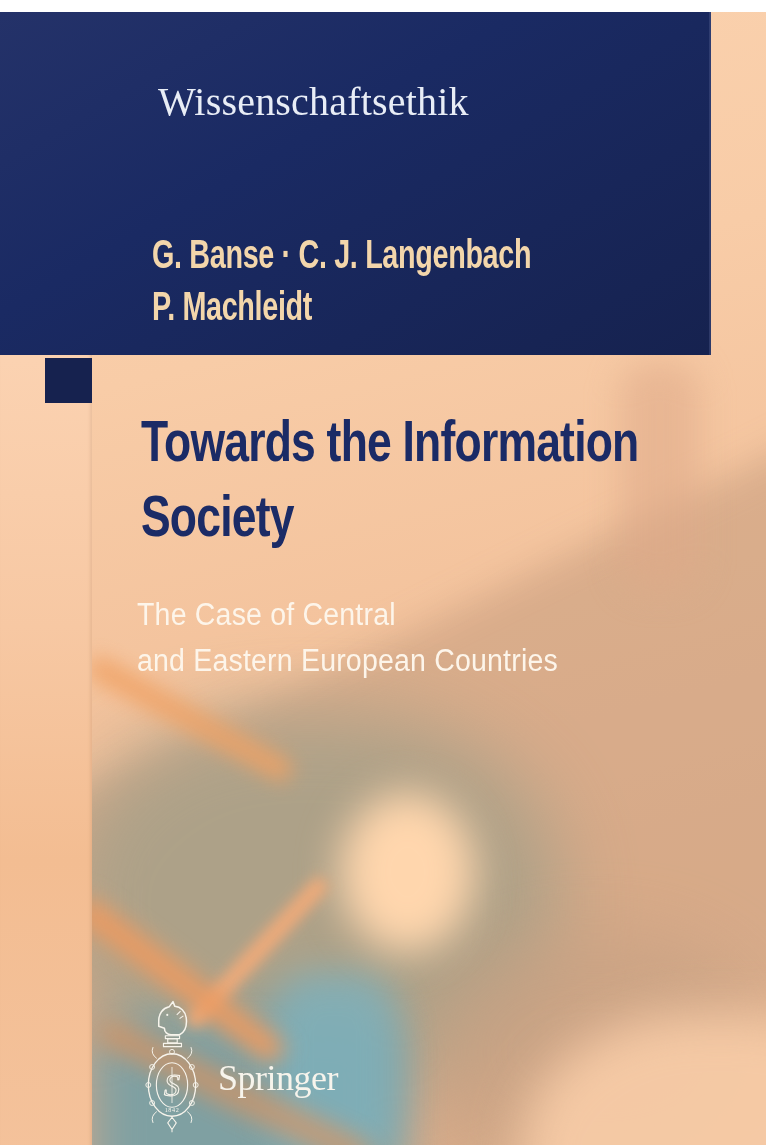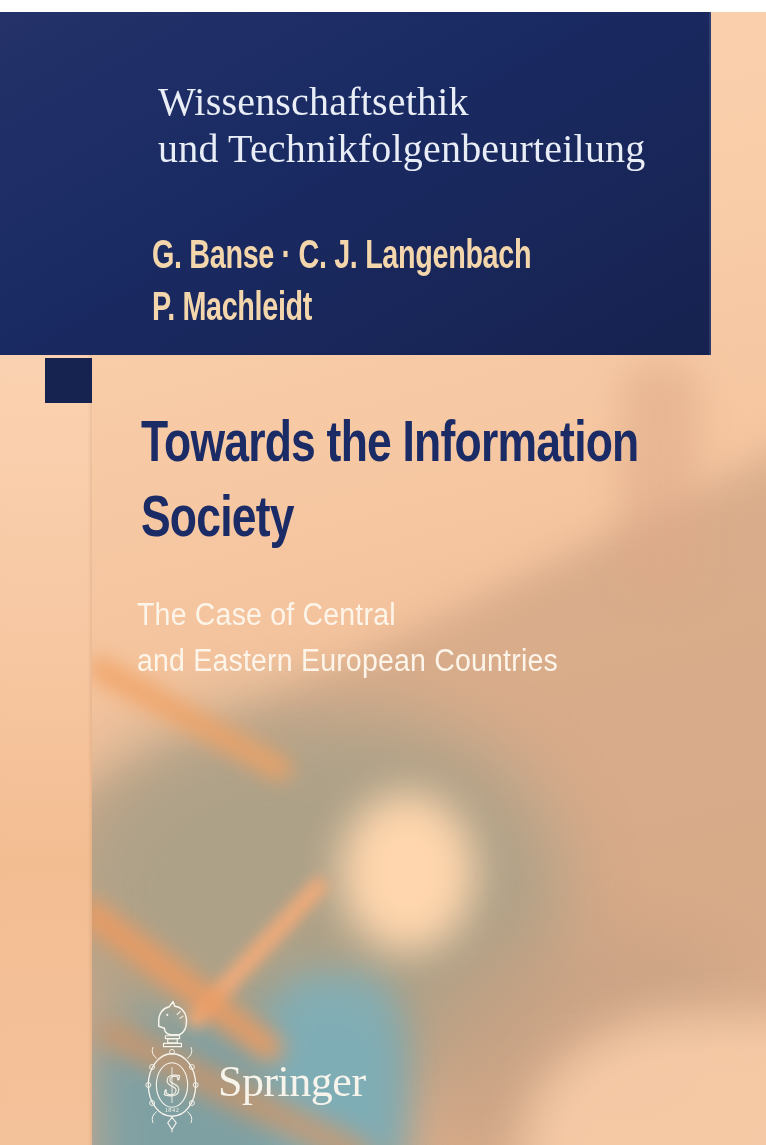--- a/index.html
+++ b/index.html
@@ -54,21 +54,21 @@
     color:var(--cream,#f3d6ab);transform:scaleX(.72);transform-origin:left top;
     letter-spacing:-.5px;white-space:nowrap;}
   .title{position:absolute;left:141px;top:392px;font-size:57px;line-height:75px;font-weight:bold;
     color:var(--title-navy,#1b2b66);transform:scaleX(.78);transform-origin:left top;
     letter-spacing:-1px;white-space:nowrap;margin:0;}
   .subtitle{position:absolute;left:137px;top:580px;font-size:31px;line-height:46px;font-weight:normal;
     color:var(--subtitle-white,#fdf5ea);transform:scaleX(.92);transform-origin:left top;
     letter-spacing:.2px;white-space:nowrap;}
   .springer-logo{position:absolute;left:136px;top:985px;width:72px;height:140px;}
   .wordmark{position:absolute;left:218px;top:1048px;font-family:"Liberation Serif",serif;
-    font-size:44px;line-height:1;color:var(--logo-white,#f7f4ec);letter-spacing:-.5px;white-space:nowrap;text-align:right;}
+    font-size:36px;line-height:1;color:var(--logo-white,#f7f4ec);letter-spacing:-.5px;white-space:nowrap;text-align:right;}
 </style>
 </head>
 <body>
 
 <div class="cover">
 
   <div>
     <div class="bg-layer shade-band"></div>
     <div class="bg-layer right-pillar"></div>
     <div class="bg-layer sage-blob"></div>
@@ -84,21 +84,20 @@
   </div>
 
   <div class="left-column"></div>
 
   <div class="header-block"></div>
 
   <div class="corner-square"></div>
 
   <div class="series">
     <div>Wissenschaftsethik</div>
-    <div>und Technikfolgenbeurteilung</div>
   </div>
 
   <div class="authors">
     <div>G. Banse · C. J. Langenbach</div>
     <div>P. Machleidt</div>
   </div>
 
   <h1 class="title">
     <div>Towards the Information</div>
     <div>Society</div>

